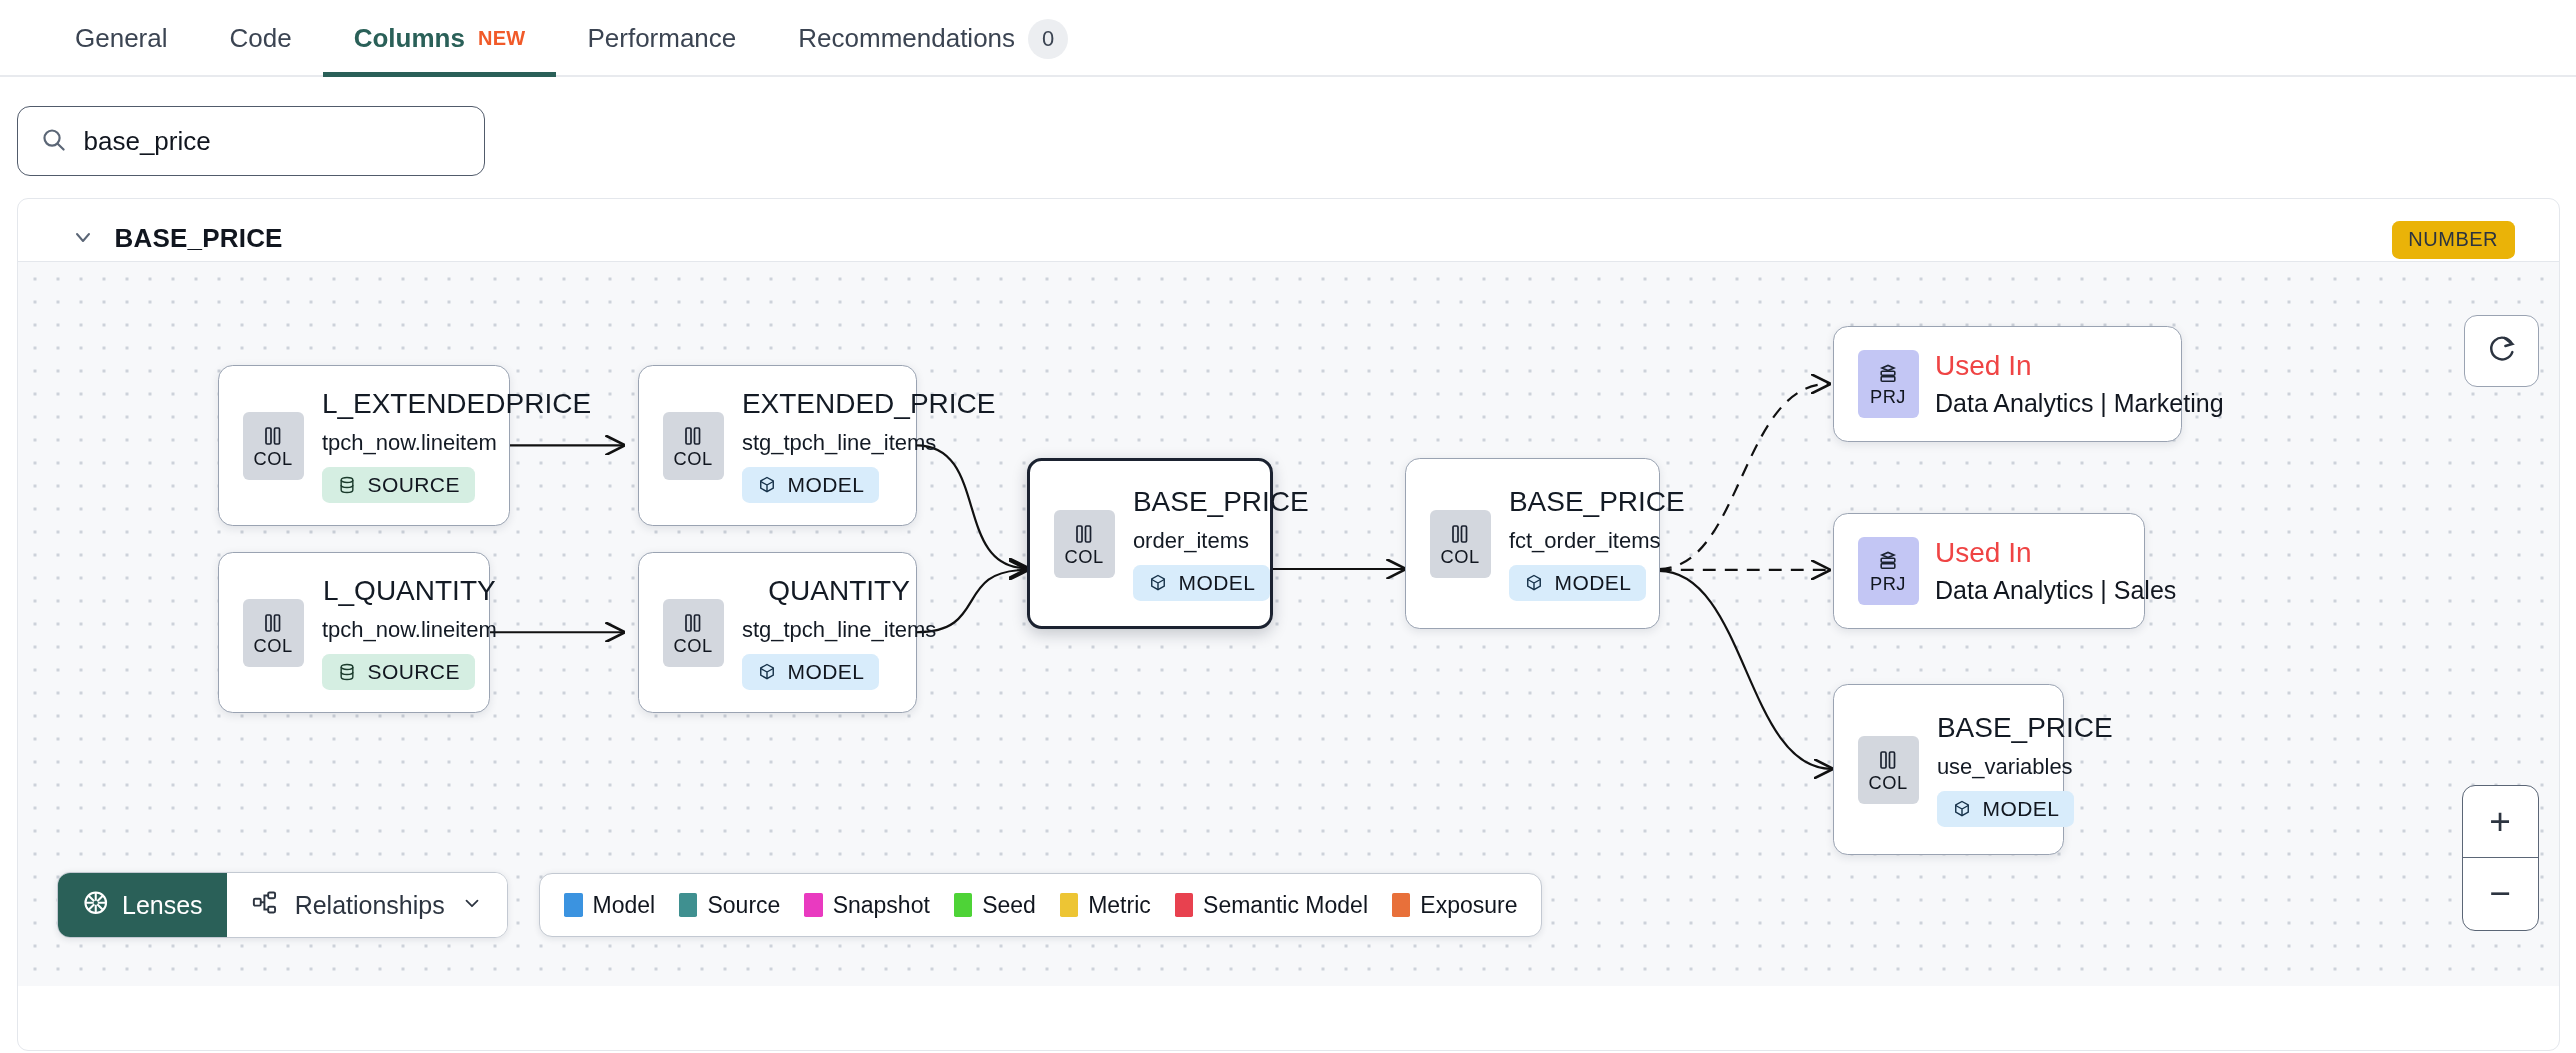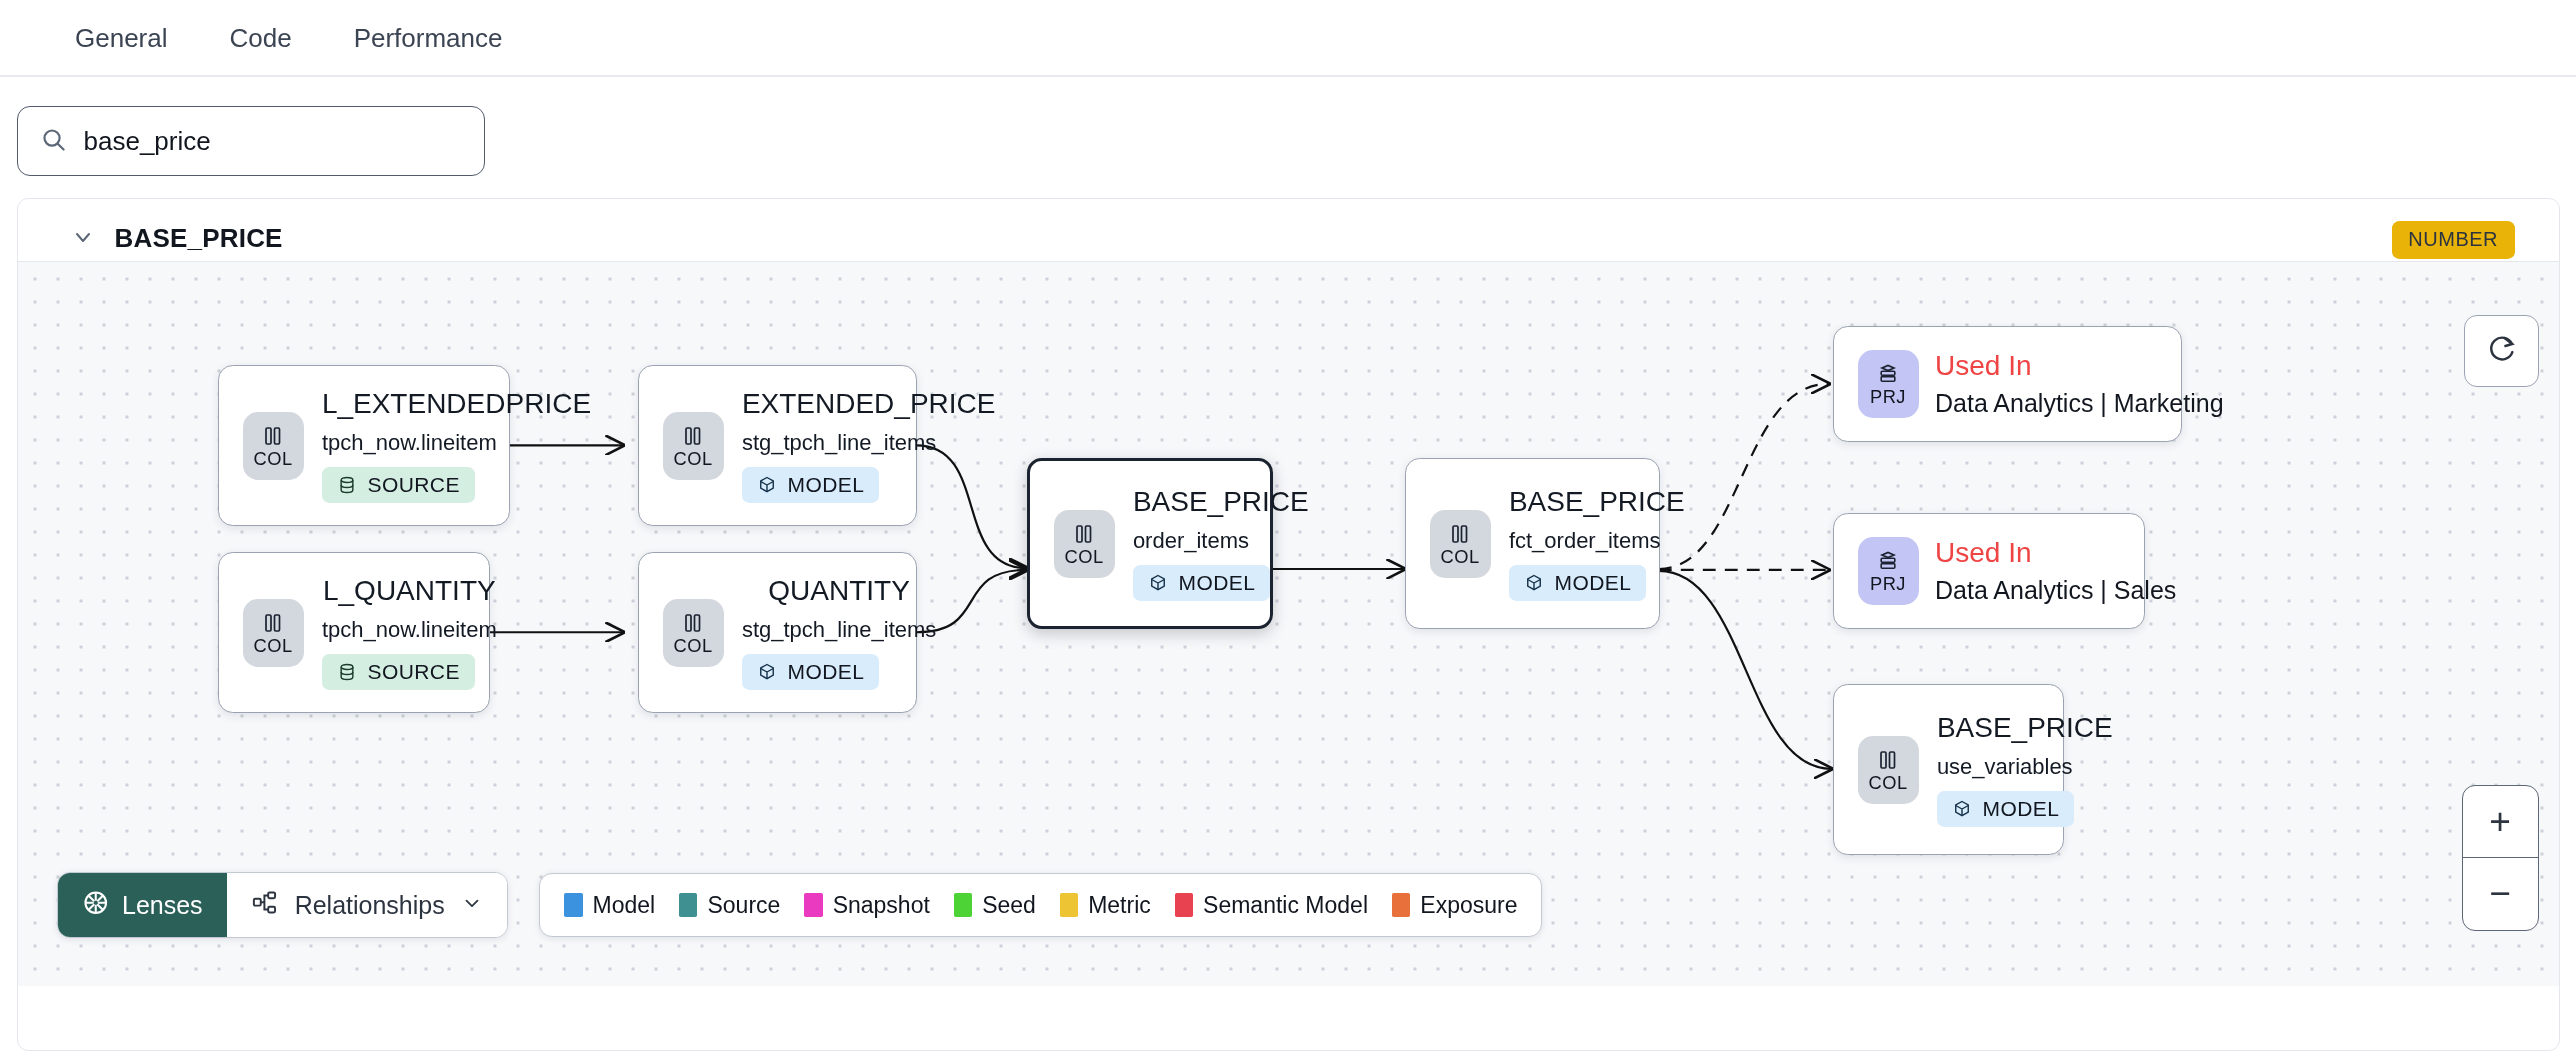--- a/index.html
+++ b/index.html
@@ -157,21 +157,21 @@
     align-items: center;
     box-shadow: 0 2.8px 8.3px rgba(25,35,60,.10);
     z-index: 3;
   }
   .node.selected {
     border: 3.7px solid #1b2230;
     box-shadow: 0 4.6px 14.7px rgba(20,28,45,.22);
   }
   .chip {
     width: 61px; height: 68px;
-    border-radius: 15px;
+    border-radius: 6px;
     background: #d3d7de;
     display: flex;
     flex-direction: column;
     align-items: center;
     justify-content: center;
     gap: 1.8px;
     flex: none;
     margin: 0 9.2px 0 24px;
   }
   .chip.prj { background: #c3c6f4; }
@@ -301,22 +301,30 @@
 </head>
 <body>
 
 <div class="tabbar">
   <div class="tab">
     <span>General</span>
   </div>
   <div class="tab">
     <span>Code</span>
   </div>
+  <div class="tab active">
+    <span>Columns</span>
+    <span class="tab-new">NEW</span>
+  </div>
   <div class="tab">
     <span>Performance</span>
+  </div>
+  <div class="tab">
+    <span>Recommendations</span>
+    <span class="tab-count">0</span>
   </div>
 </div>
 
 <div class="searchwrap">
   <div class="searchbox">
     <span>
       <svg width="27.5" height="27.5" viewBox="0 0 24 24" fill="none" stroke="#5b6676" stroke-width="1.9">
         <circle cx="10.5" cy="10.5" r="6.6"></circle>
           <line x1="15.4" y1="15.4" x2="20.6" y2="20.6" stroke-linecap="round"></line>
       </svg>

